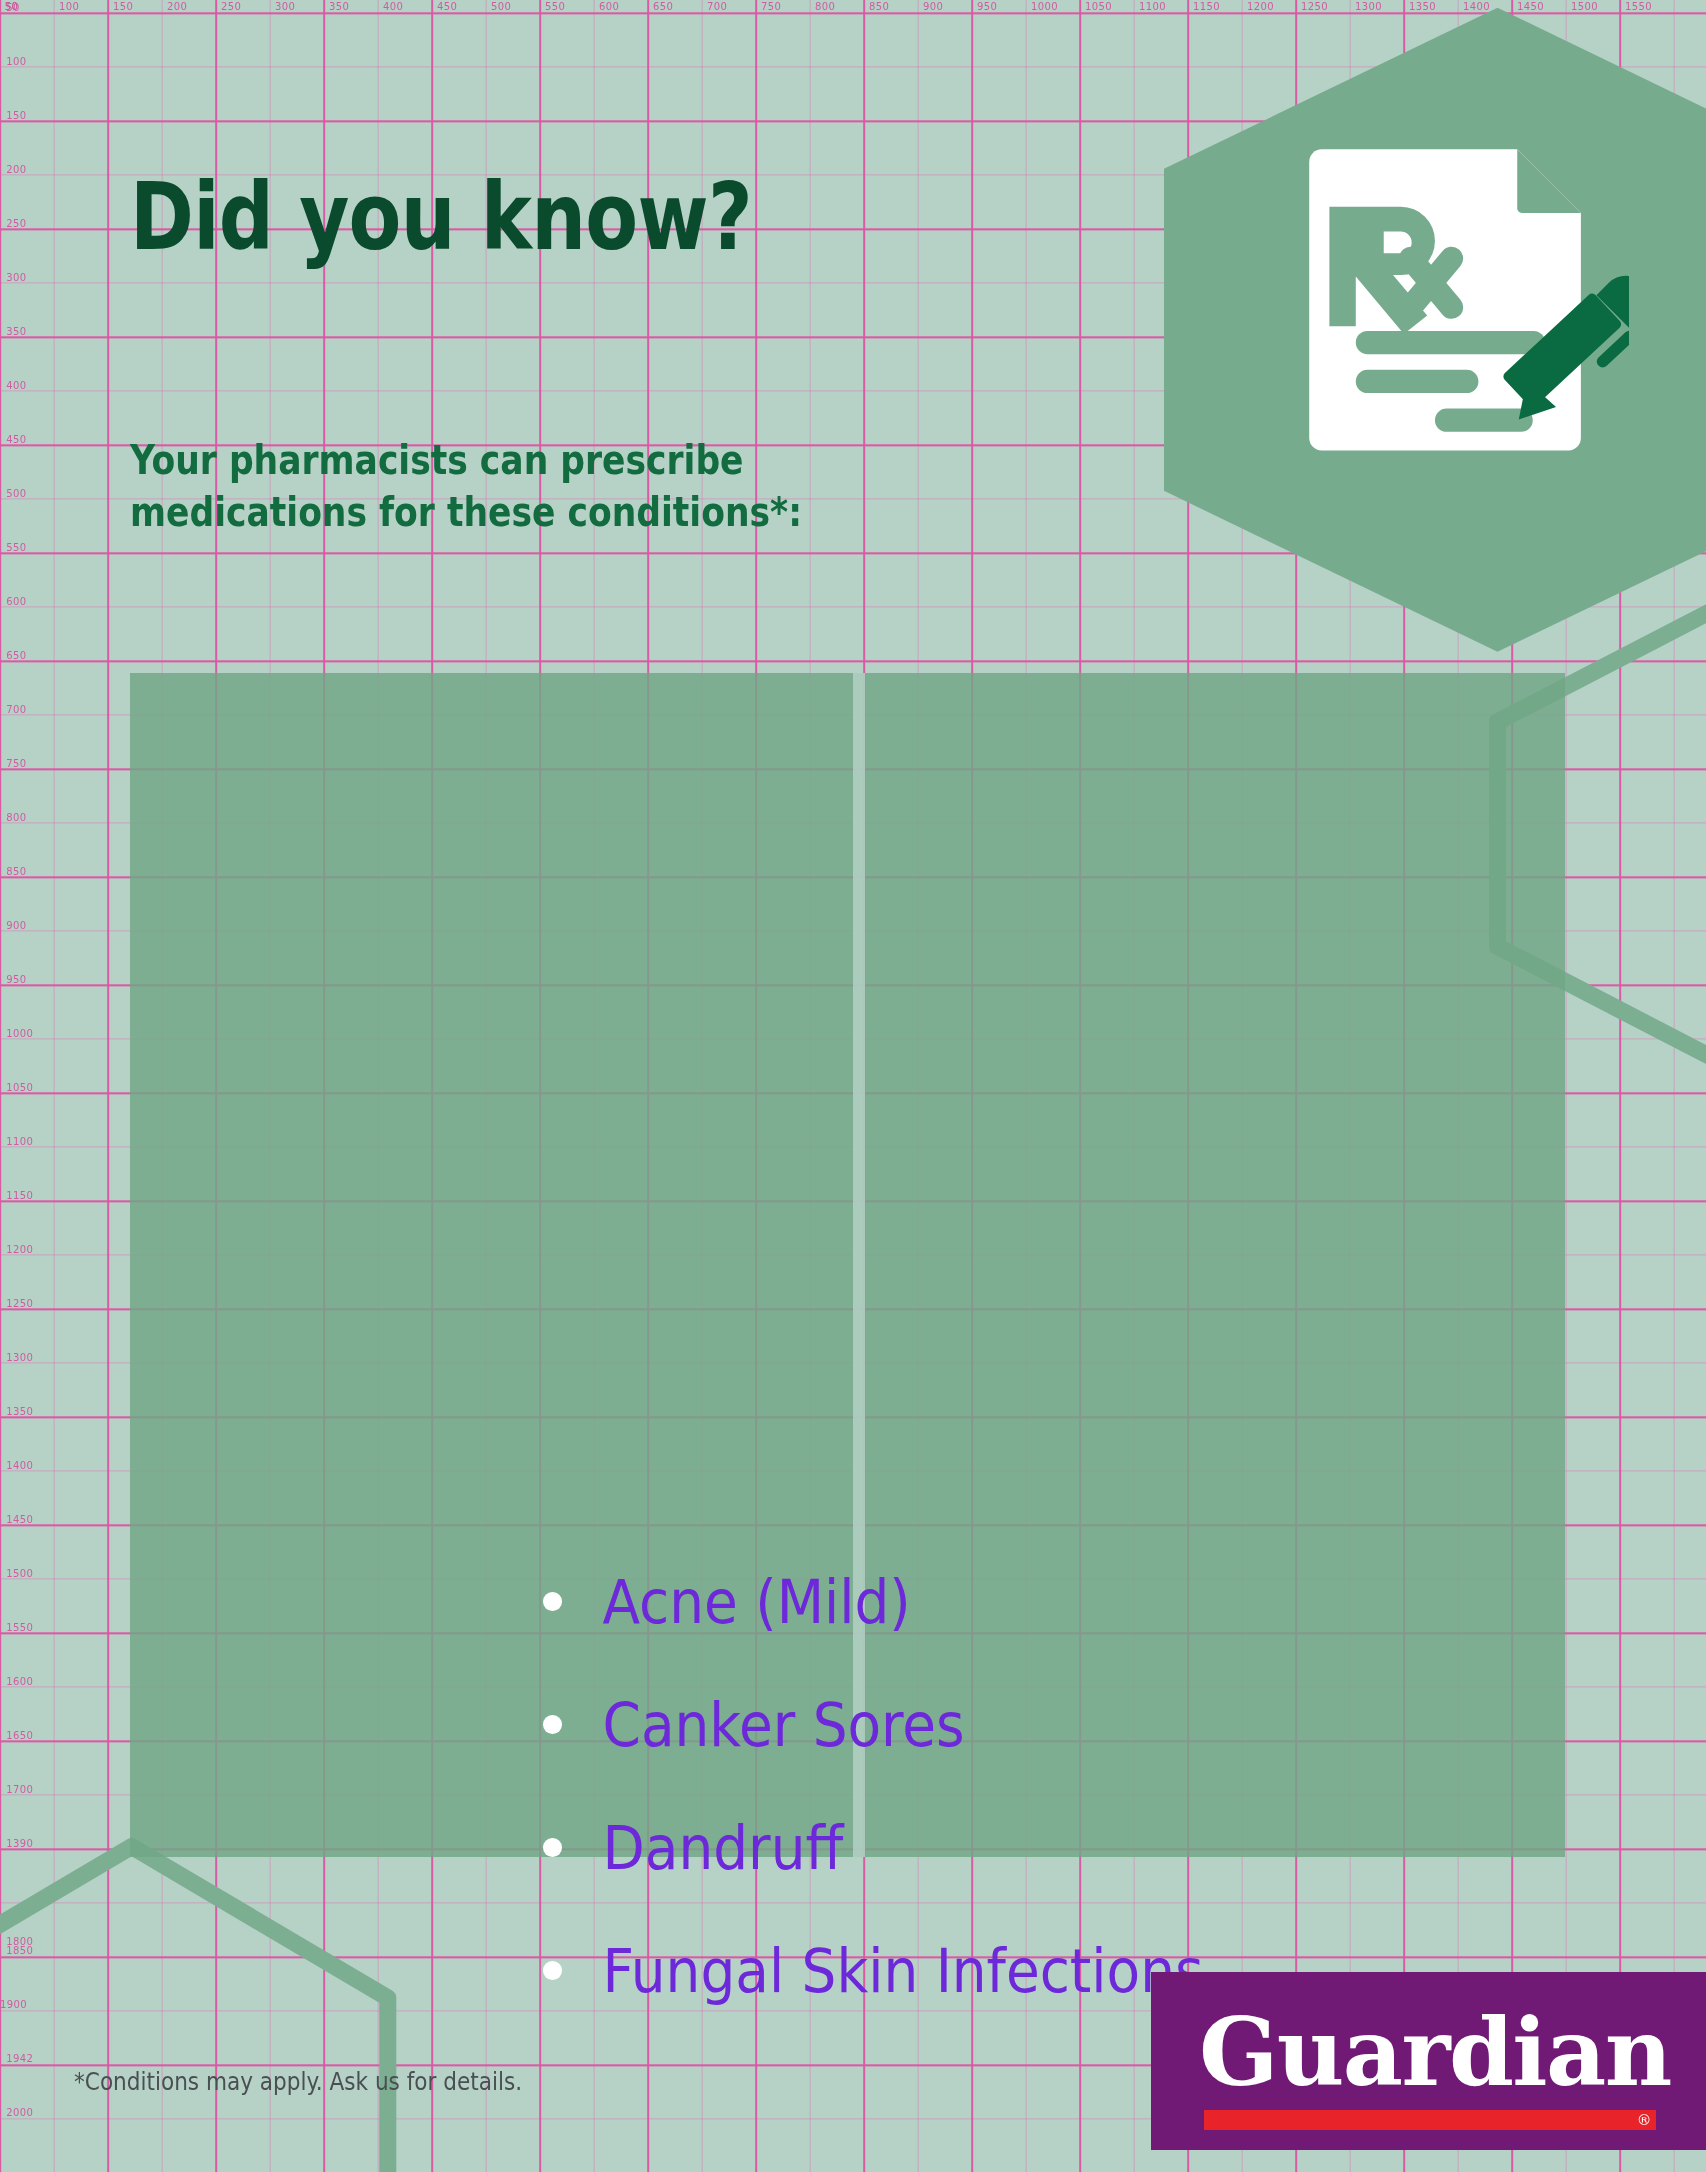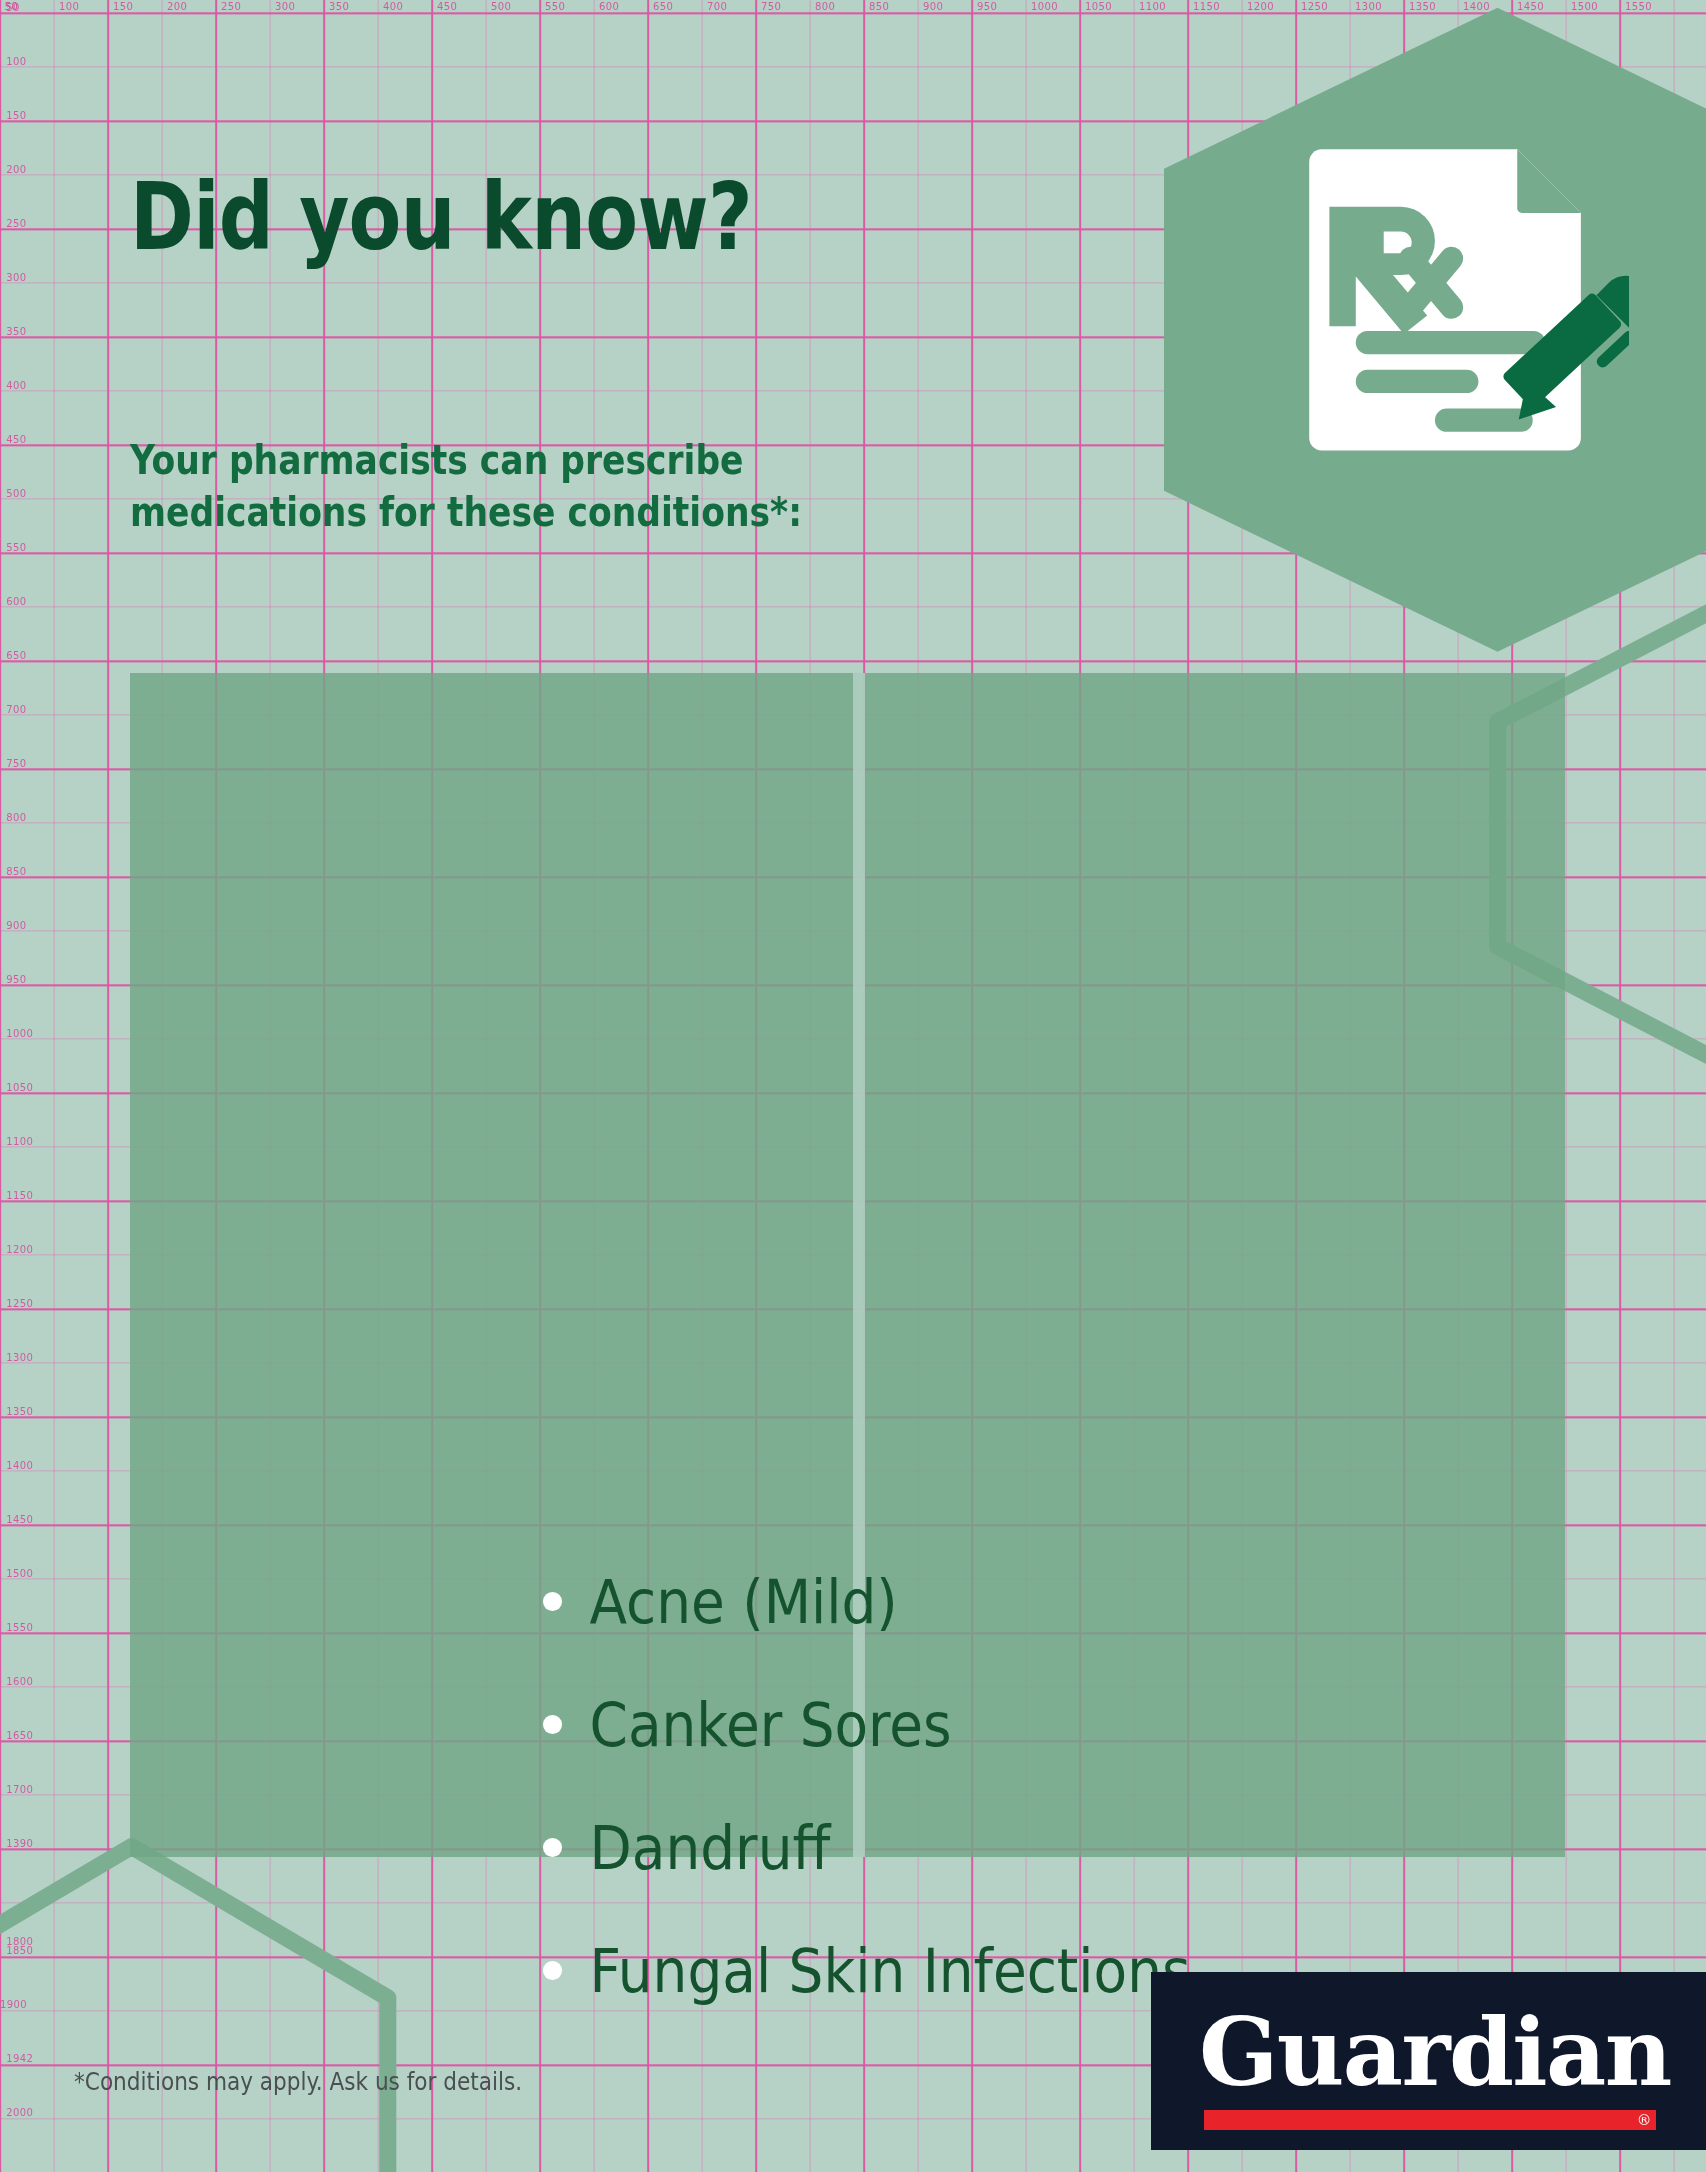--- a/index.html
+++ b/index.html
@@ -106,25 +106,26 @@
   .cond-list{
     position:absolute;
     left:543px; top:1540px;
     margin:0;padding:0;
     list-style:none;
   }
   .cond-item{
     display:flex;
     align-items:center;
     height:123px;
-    color:#14532d;
+    color:#6d28d9;
     font-size:61px;
     font-family:"DejaVu Sans Condensed","Liberation Sans", sans-serif;
     font-weight:normal;
     white-space:nowrap;
+    gap:13px;
   }
   .cond-bullet{
     width:18.6px;height:18.6px;
     border-radius:50%;
     background:#ffffff;
     flex:0 0 auto;
     margin-right:28px;
   }
 
   
@@ -135,21 +136,21 @@
     color:#4a4f52;
     font-family:"DejaVu Sans Condensed","Liberation Sans", sans-serif;
     white-space:nowrap;
   }
 
   
   .logo{
     position:absolute;
     left:1151px; top:1972px;
     width:556px; height:178px;
-    background:#0f172a;
+    background:#701a75;
     overflow:hidden;
   }
   .logo-word{
     position:absolute;
     left:48px; top:34px;
     color:#ffffff;
     font-size:93px;
     line-height:1;
     font-weight:bold;
     font-family:"DejaVu Serif","Liberation Serif", serif;

